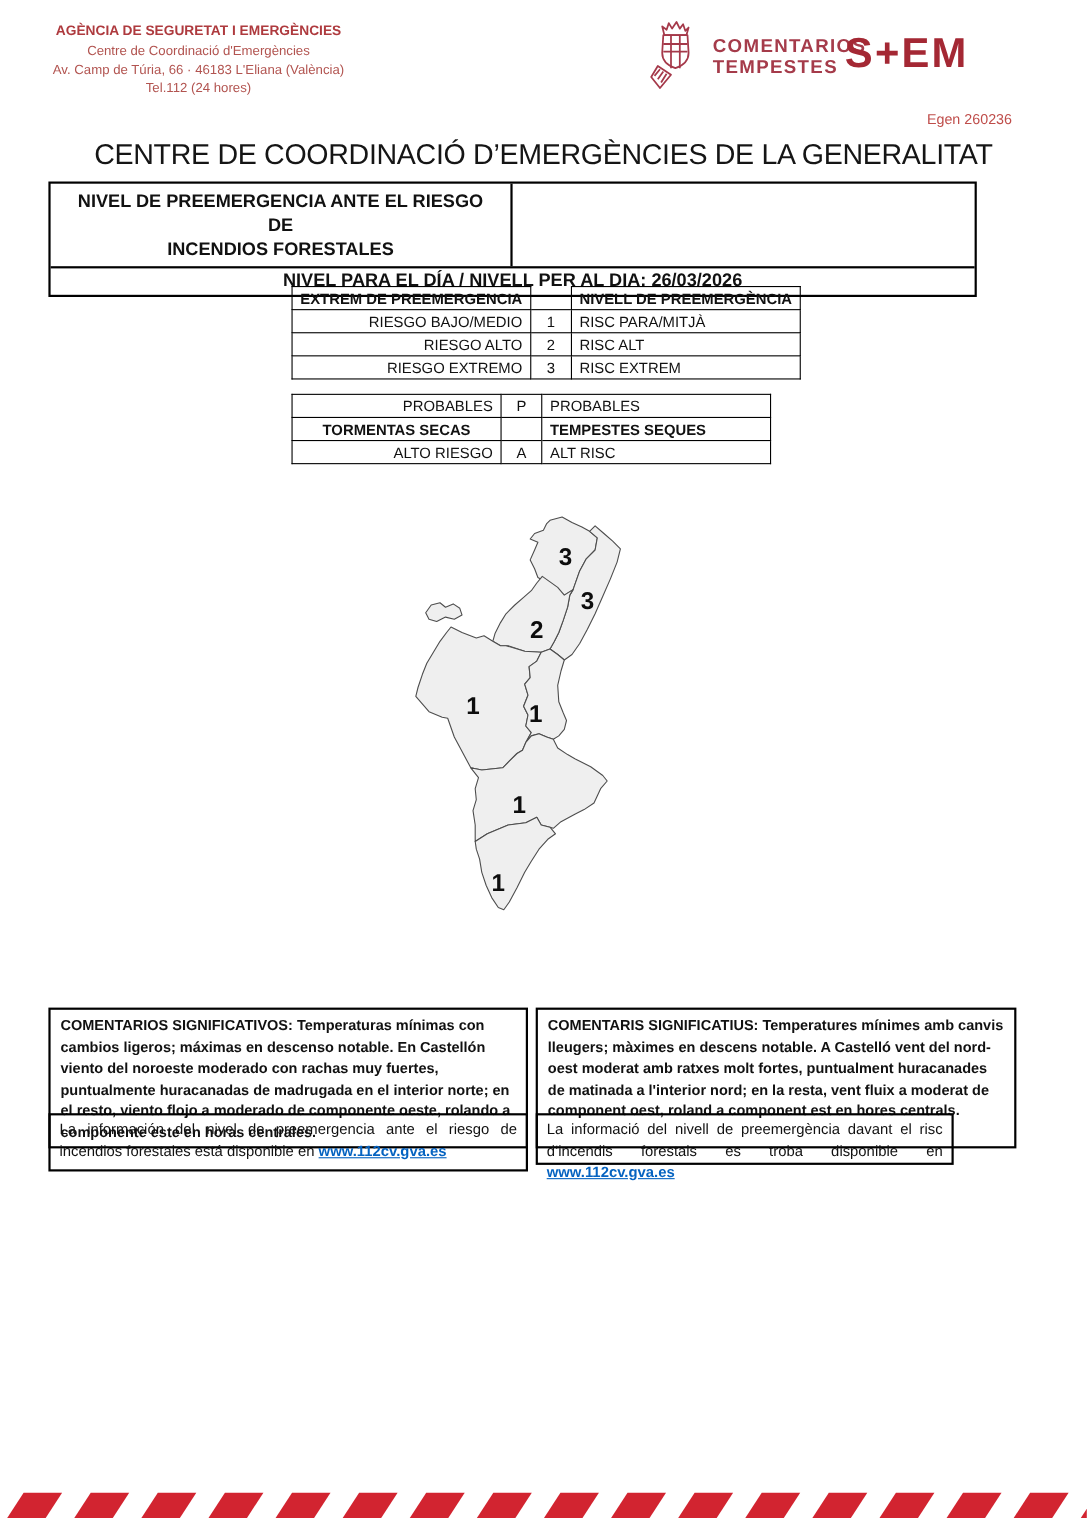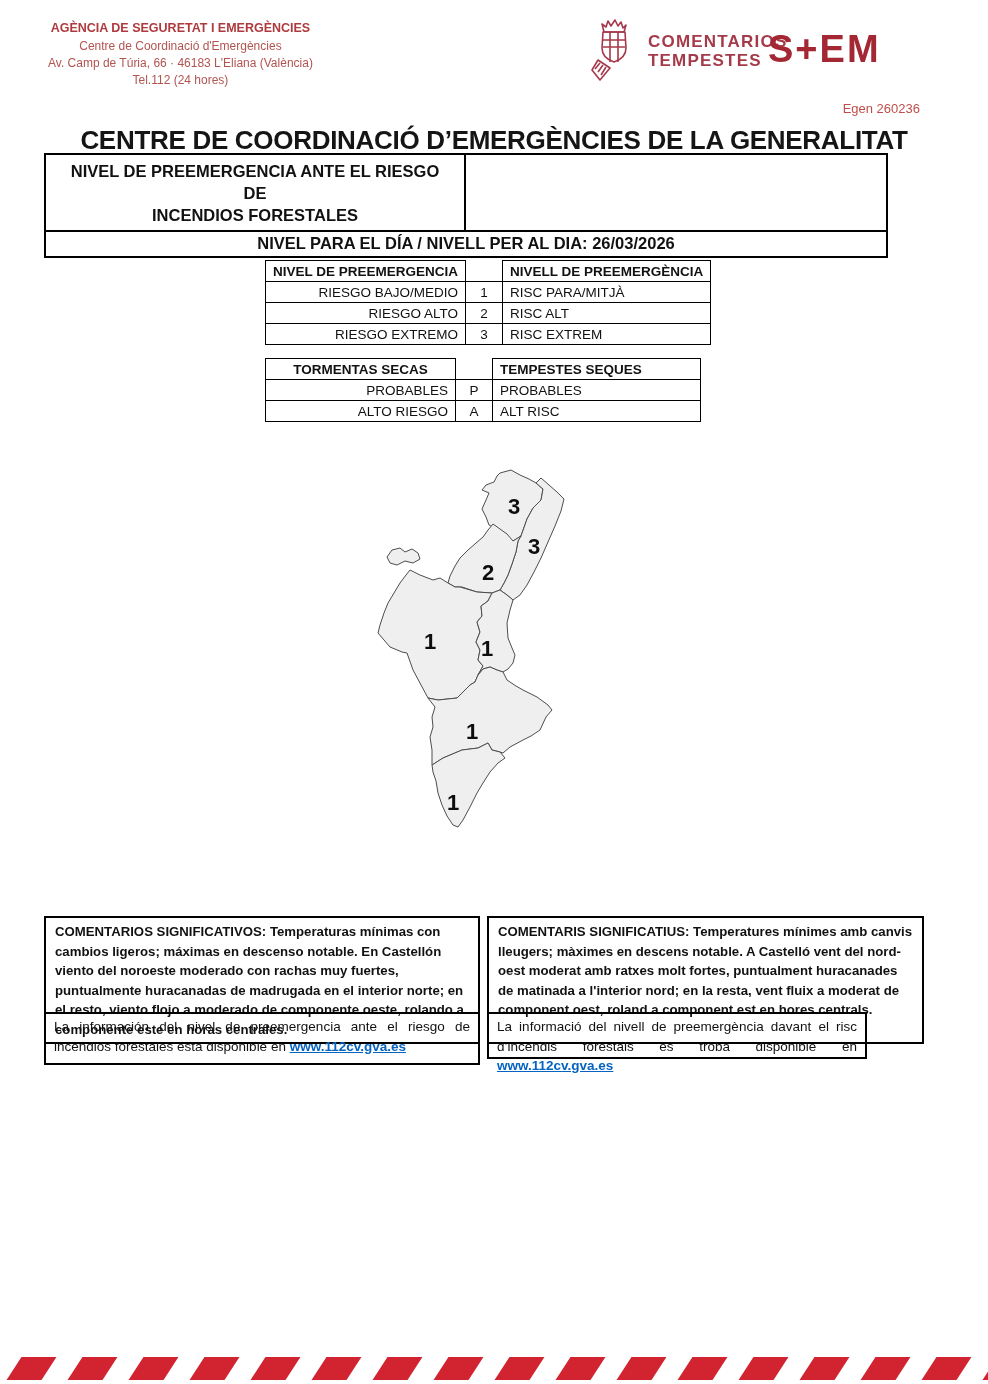--- a/index.html
+++ b/index.html
@@ -12,24 +12,24 @@
   .agency .a-line { font-size:12px; color:#b25450; }
 
   
   .gv-logo { position:absolute; left:588px; top:18px; display:flex; align-items:flex-start; }
   .gv-text { margin-left:8px; margin-top:14px; color:#a53b4a; font-size:17px; letter-spacing:1.2px; line-height:19px; font-weight:bold; }
 
   .sem { position:absolute; left:768px; top:28px; font-size:38px; font-weight:bold; letter-spacing:2px; color:#a42834; }
 
   .egen { position:absolute; top:101px; left:700px; width:220px; text-align:right; font-size:13px; color:#bf4d4a; }
 
-  .main-title { position:absolute; top:125px; left:0; width:100%; text-align:center; font-size:26px; font-weight:bold; letter-spacing:-0.3px; color:#151515; }
-
-  
-  .banner { position:absolute; left:44px; top:153px; width:844px; border:2px solid #000; }
+  .main-title { position:absolute; top:125px; left:0; width:100%; text-align:center; font-size:26px; font-weight:normal; letter-spacing:-0.3px; color:#151515; }
+
+  
+  .banner { position:absolute; left:44px; top:165px; width:844px; border:2px solid #000; }
   .banner-row1 { display:grid; grid-template-columns:1fr 1fr; }
   .banner-cell { padding:5px 14px 4px; text-align:center; font-weight:bold; font-size:16.5px; line-height:22px; }
   .banner-cell.first { border-right:2px solid #000; }
   .banner-date { border-top:2px solid #000; text-align:center; font-weight:bold; font-size:16.5px; padding:2px 4px 3px; }
 
   
   .legend { position:absolute; border-collapse:collapse; }
   .legend td { border:1.6px solid #000; font-size:13.5px; height:21px; padding:0 7px; white-space:nowrap; }
   .legend .col-es { width:190px; text-align:right; }
   .legend .col-code { width:37px; text-align:center; }
@@ -101,21 +101,21 @@
       <div>NIVEL DE PREEMERGENCIA ANTE EL RIESGO DE</div>
       <div>INCENDIOS FORESTALES</div>
     </div>
   </div>
   <div class="banner-date">NIVEL PARA EL DÍA / NIVELL PER AL DIA: 26/03/2026</div>
 </div>
 
 <table class="legend legend-levels">
   <tbody>
       <tr>
-    <td class="col-es hdr hdr-es">NIVEL DE PREEMERGENCIA</td>
+    <td class="col-es hdr hdr-es">EXTREM DE PREEMERGENCIA</td>
     <td class="col-code gap-cell"></td>
     <td class="col-va hdr">NIVELL DE PREEMERGÈNCIA</td>
   </tr>
   <tr>
     <td class="col-es">RIESGO BAJO/MEDIO</td>
     <td class="col-code">1</td>
     <td class="col-va">RISC PARA/MITJÀ</td>
   </tr>
   <tr>
     <td class="col-es">RIESGO ALTO</td>
@@ -126,28 +126,28 @@
     <td class="col-es">RIESGO EXTREMO</td>
     <td class="col-code">3</td>
     <td class="col-va">RISC EXTREM</td>
   </tr>
 </tbody>
   </table>
 
 <table class="legend legend-storms">
   <tbody>
       <tr>
+    <td class="col-es">PROBABLES</td>
+    <td class="col-code">P</td>
+    <td class="col-va">PROBABLES</td>
+  </tr>
+  <tr>
     <td class="col-es hdr hdr-es">TORMENTAS SECAS</td>
     <td class="col-code gap-cell"></td>
     <td class="col-va hdr">TEMPESTES SEQUES</td>
-  </tr>
-  <tr>
-    <td class="col-es">PROBABLES</td>
-    <td class="col-code">P</td>
-    <td class="col-va">PROBABLES</td>
   </tr>
   <tr>
     <td class="col-es">ALTO RIESGO</td>
     <td class="col-code">A</td>
     <td class="col-va">ALT RISC</td>
   </tr>
 </tbody>
   </table>
 
 <div class="map-wrap">

